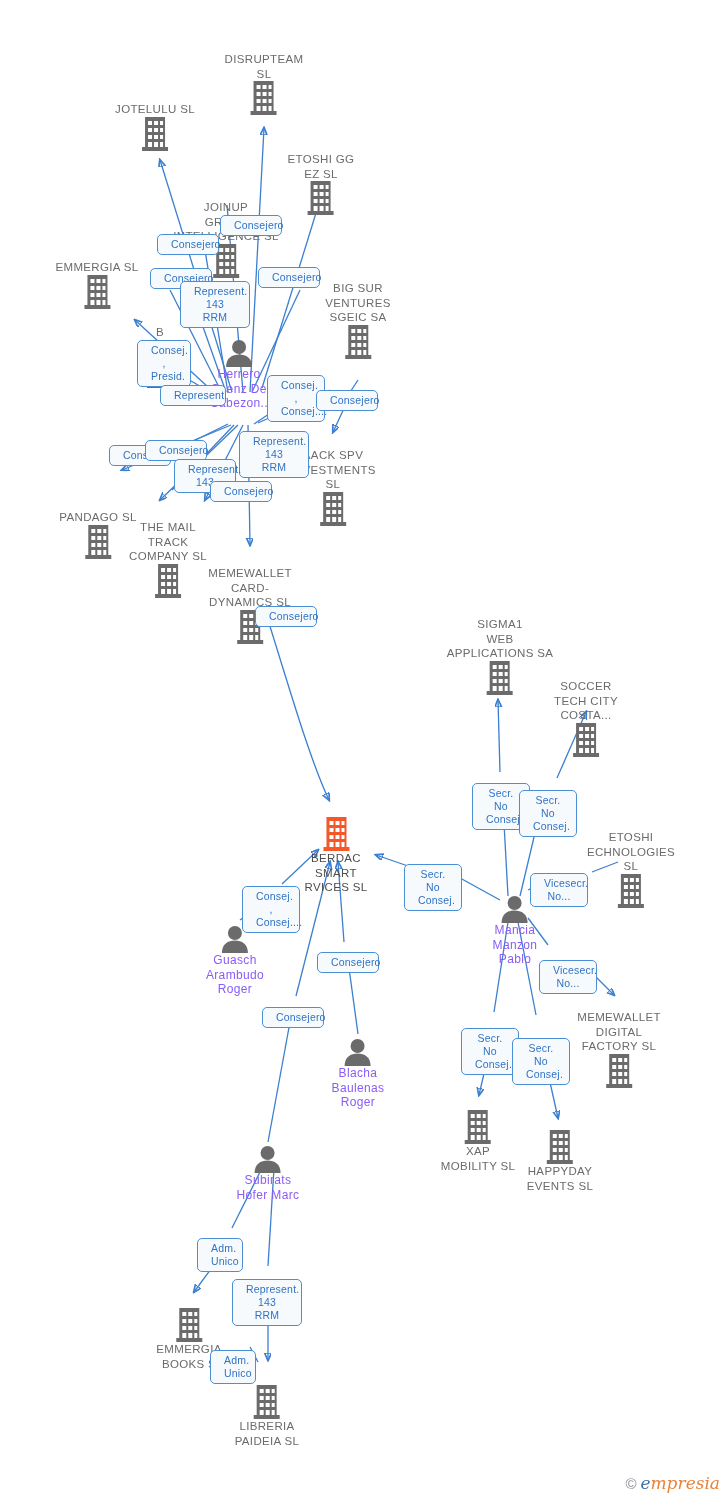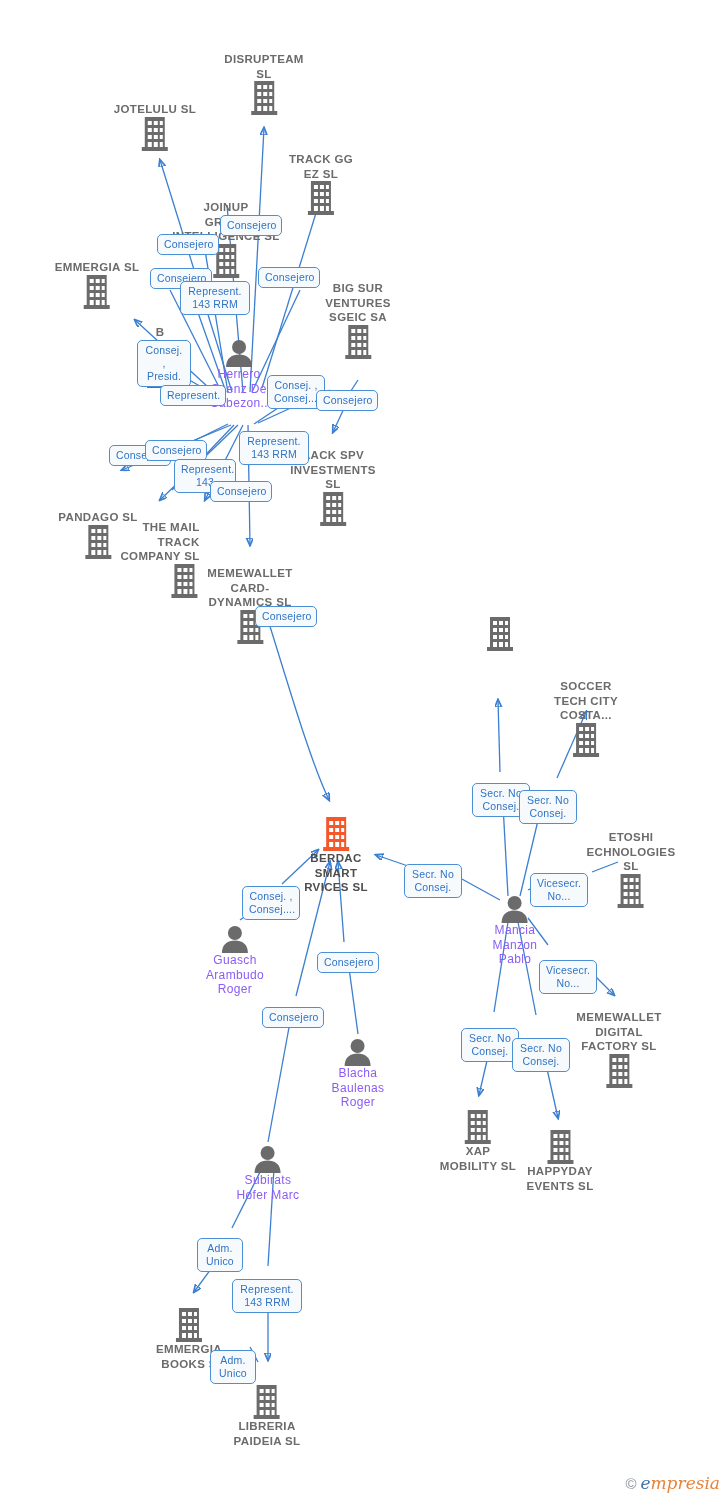--- a/index.html
+++ b/index.html
@@ -30,36 +30,36 @@
   }
   .node .nlabel {
     display: block;
     color: #6b6b6b;
     font-size: 11.5px;
     line-height: 14.6px;
     letter-spacing: 0.35px;
     white-space: pre-line;
     font-weight: bold;
   }
-  .node.company .nlabel { font-weight: bold; }
+  .node.company .nlabel { font-weight: normal; }
   .node.person  .nlabel { font-weight: normal; color: #8b5cf6; font-size: 12px; }
   .node.focus .nlabel { color: #4d4d4d; }
 
   
   .chip {
     position: absolute;
     box-sizing: border-box;
     background: #f7fafd;
     border: 1px solid #4b8fd4;
     border-radius: 5px;
     color: #2f73c4;
     font-size: 10.5px;
     line-height: 13px;
     text-align: center;
-    padding: 3px 6px;
+    padding: 3px 13px;
     white-space: pre-line;
     transform: translateX(-50%);
     letter-spacing: 0.2px;
   }
 
   
   #edges {
     position: absolute;
     left: 0; top: 0;
     width: 728px;
@@ -220,21 +220,21 @@
             <rect x="20" y="11" width="3" height="4" fill="#fff"></rect>
             <rect x="8" y="18" width="4" height="4" fill="#fff"></rect>
             <rect x="14" y="18" width="4" height="4" fill="#fff"></rect>
             <rect x="20" y="18" width="3" height="4" fill="#fff"></rect>
             <rect x="8" y="25" width="4" height="5" fill="#fff"></rect>
             <rect x="14" y="25" width="4" height="5" fill="#fff"></rect>
             <rect x="20" y="25" width="3" height="5" fill="#fff"></rect>
           </svg></span>
       </div>
       <div class="node company" style="left: 321px; top: 152px;">
-        <span class="nlabel">TRACK GG
+        <span class="nlabel">ETOSHI GG
 EZ  SL</span>
         <span class="glyph"><svg width="30" height="34" viewBox="0 0 30 34">
             <rect x="5" y="0" width="20" height="30" fill="#6b6b6b"></rect>
             <rect x="2" y="30" width="26" height="4" fill="#6b6b6b"></rect>
             <rect x="8" y="4" width="4" height="4" fill="#fff"></rect>
             <rect x="14" y="4" width="4" height="4" fill="#fff"></rect>
             <rect x="20" y="4" width="3" height="4" fill="#fff"></rect>
             <rect x="8" y="11" width="4" height="4" fill="#fff"></rect>
             <rect x="14" y="11" width="4" height="4" fill="#fff"></rect>
             <rect x="20" y="11" width="3" height="4" fill="#fff"></rect>
@@ -318,21 +318,21 @@
             <rect x="14" y="11" width="4" height="4" fill="#fff"></rect>
             <rect x="20" y="11" width="3" height="4" fill="#fff"></rect>
             <rect x="8" y="18" width="4" height="4" fill="#fff"></rect>
             <rect x="14" y="18" width="4" height="4" fill="#fff"></rect>
             <rect x="20" y="18" width="3" height="4" fill="#fff"></rect>
             <rect x="8" y="25" width="4" height="5" fill="#fff"></rect>
             <rect x="14" y="25" width="4" height="5" fill="#fff"></rect>
             <rect x="20" y="25" width="3" height="5" fill="#fff"></rect>
           </svg></span>
       </div>
-      <div class="node company" style="left: 160px; top: 520px; text-align: right;">
+      <div class="node company" style="left: 168px; top: 520px;">
         <span class="nlabel">THE MAIL
 TRACK
 COMPANY  SL</span>
         <span class="glyph"><svg width="30" height="34" viewBox="0 0 30 34">
             <rect x="5" y="0" width="20" height="30" fill="#6b6b6b"></rect>
             <rect x="2" y="30" width="26" height="4" fill="#6b6b6b"></rect>
             <rect x="8" y="4" width="4" height="4" fill="#fff"></rect>
             <rect x="14" y="4" width="4" height="4" fill="#fff"></rect>
             <rect x="20" y="4" width="3" height="4" fill="#fff"></rect>
             <rect x="8" y="11" width="4" height="4" fill="#fff"></rect>
@@ -382,20 +382,23 @@
             <rect x="20" y="11" width="3" height="4" fill="#fff"></rect>
             <rect x="8" y="18" width="4" height="4" fill="#fff"></rect>
             <rect x="14" y="18" width="4" height="4" fill="#fff"></rect>
             <rect x="20" y="18" width="3" height="4" fill="#fff"></rect>
             <rect x="8" y="25" width="4" height="5" fill="#fff"></rect>
             <rect x="14" y="25" width="4" height="5" fill="#fff"></rect>
             <rect x="20" y="25" width="3" height="5" fill="#fff"></rect>
           </svg></span>
       </div>
       <div class="node company" style="left: 500px; top: 617px;">
+        <span class="nlabel">SIGMA1
+WEB
+APPLICATIONS SA</span>
         <span class="glyph"><svg width="30" height="34" viewBox="0 0 30 34">
             <rect x="5" y="0" width="20" height="30" fill="#6b6b6b"></rect>
             <rect x="2" y="30" width="26" height="4" fill="#6b6b6b"></rect>
             <rect x="8" y="4" width="4" height="4" fill="#fff"></rect>
             <rect x="14" y="4" width="4" height="4" fill="#fff"></rect>
             <rect x="20" y="4" width="3" height="4" fill="#fff"></rect>
             <rect x="8" y="11" width="4" height="4" fill="#fff"></rect>
             <rect x="14" y="11" width="4" height="4" fill="#fff"></rect>
             <rect x="20" y="11" width="3" height="4" fill="#fff"></rect>
             <rect x="8" y="18" width="4" height="4" fill="#fff"></rect>

